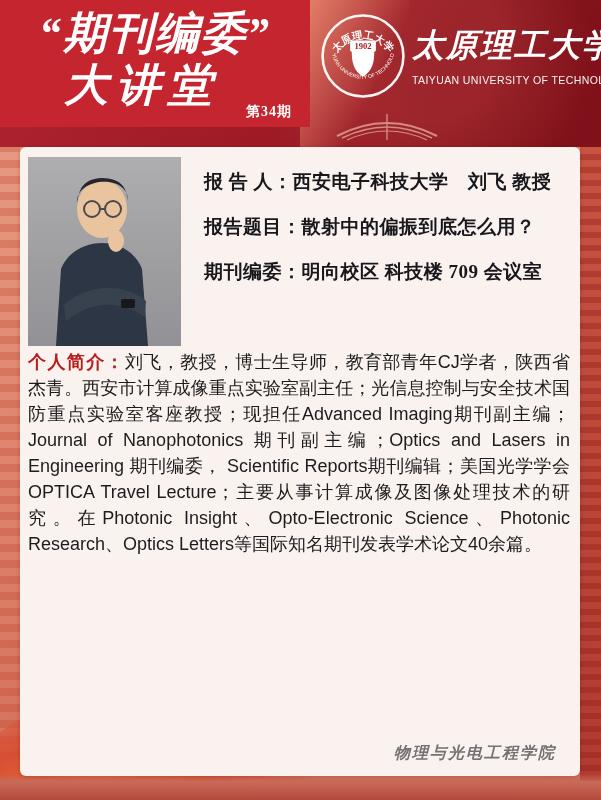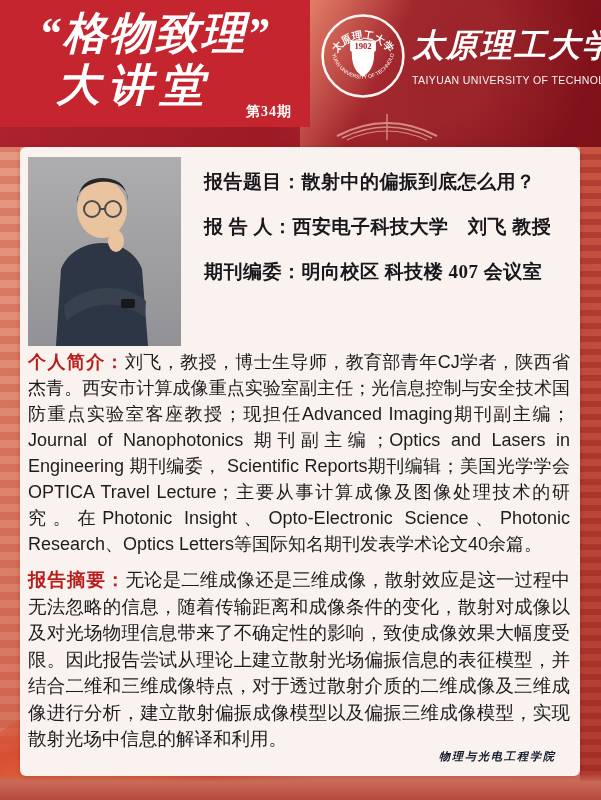--- a/index.html
+++ b/index.html
@@ -47,21 +47,21 @@
   .banner {
     position:absolute; left:0; top:0; width:310px; height:127px;
     background:#c5252e;
   }
   .banner .t1 {
     position:absolute; left:10px; top:4px; width:290px; text-align:center;
     font-family:"Liberation Serif", serif; font-weight:bold; font-style:italic;
     font-size:44px; color:#ffffff; letter-spacing:2px; white-space:nowrap;
   }
   .banner .t2 {
-    position:absolute; left:44px; top:56px; width:180px; text-align:center;
+    position:absolute; left:52px; top:56px; width:180px; text-align:center;
     font-family:"Liberation Serif", serif; font-weight:bold; font-style:italic;
     font-size:44px; color:#ffffff; letter-spacing:8px; white-space:nowrap;
   }
   .banner .issue {
     position:absolute; right:18px; bottom:6px;
     font-family:"Liberation Serif", serif; font-weight:bold;
     font-size:14px; color:#ffffff; letter-spacing:1px;
   }
   .seal { position:absolute; left:320px; top:13px; width:86px; height:86px; }
   .univ { position:absolute; left:412px; top:24px; width:180px; color:#fff; }
@@ -95,21 +95,21 @@
     position:absolute; left:8px; right:10px;
     font-size:18px; line-height:26px; color:#1c1c1e; text-align:justify;
     font-family:"Liberation Sans", sans-serif;
   }
   .para b { color:#b91c1c; letter-spacing:1px; }
   .bio { top:202px; }
   .abstract { top:420px; font-size:18.5px; line-height:26.5px; }
   .dept {
     position:absolute; right:24px; bottom:12px;
     font-family:"Liberation Serif", serif; font-weight:bold; font-style:italic;
-    font-size:11px; color:#0f172a; letter-spacing:2px;
+    font-size:16px; color:#737373; letter-spacing:2px;
   }
 </style>
 </head>
 <body>
 
 <div class="poster">
 
   <div class="side-left"></div>
   <div class="side-right"></div>
   <div class="swirl"></div>
@@ -119,21 +119,21 @@
     <div class="header-wedge"></div>
 
     <svg class="book-deco" width="110" height="40" viewBox="0 0 110 40">
       <path d="M5,32 Q55,6 105,32" fill="none" stroke="#f0c4b0" stroke-width="2"></path>
       <path d="M10,34 Q55,12 100,34" fill="none" stroke="#f0c4b0" stroke-width="1.4"></path>
       <path d="M15,36 Q55,18 95,36" fill="none" stroke="#f0c4b0" stroke-width="1.2"></path>
       <line x1="55" y1="10" x2="55" y2="36" stroke="#f0c4b0" stroke-width="1.4"></line>
     </svg>
 
     <div class="banner">
-      <div class="t1">“格物致理”</div>
+      <div class="t1">“期刊编委”</div>
       <div class="t2">大讲堂</div>
       <div class="issue">第34期</div>
     </div>
 
     <svg class="seal" viewBox="0 0 100 100">
       <defs>
         <path id="arcTop" d="M 16,54 A 36,36 0 0 1 84,54" fill="none"></path>
         <path id="arcBot" d="M 14,48 A 37,37 0 0 0 86,48" fill="none"></path>
       </defs>
       <circle cx="50" cy="50" r="47" fill="none" stroke="#ffffff" stroke-width="3" opacity="0.95"></circle>
@@ -171,25 +171,24 @@
         <path d="M49,46 C47,20 101,16 100,44 C98,28 92,22 74,21 C55,22 51,32 49,46 Z" fill="#26262a"></path>
         <circle cx="64" cy="52" r="8" fill="none" stroke="#4a4a4e" stroke-width="2"></circle>
         <circle cx="85" cy="52" r="8" fill="none" stroke="#4a4a4e" stroke-width="2"></circle>
         <line x1="72" y1="52" x2="77" y2="52" stroke="#4a4a4e" stroke-width="2"></line>
         <ellipse cx="88" cy="84" rx="8" ry="11" fill="#eac49f"></ellipse>
         <rect x="93" y="142" width="14" height="9" rx="2" fill="#17181c"></rect>
       </svg>
     </div>
 
     <div class="info">
+      <div class="row"><span>报 告 人：</span><span>西安电子科技大学　刘飞 教授</span></div>
       <div class="row"><span>报告题目：</span><span>散射中的偏振到底怎么用？</span></div>
-      <div class="row"><span>报 告 人：</span><span>西安电子科技大学　刘飞 教授</span></div>
-      <div class="row"><span>期刊编委：</span><span>明向校区 科技楼 407 会议室</span></div>
+      <div class="row"><span>期刊编委：</span><span>明向校区 科技楼 709 会议室</span></div>
     </div>
 
     <p class="para bio"><b>个人简介：</b><span>刘飞，教授，博士生导师，教育部青年CJ学者，陕西省杰青。西安市计算成像重点实验室副主任；光信息控制与安全技术国防重点实验室客座教授；现担任Advanced Imaging期刊副主编；Journal of Nanophotonics 期刊副主编；Optics and Lasers in Engineering 期刊编委， Scientific Reports期刊编辑；美国光学学会OPTICA Travel Lecture；主要从事计算成像及图像处理技术的研究。在Photonic Insight、Opto-Electronic Science、Photonic Research、Optics Letters等国际知名期刊发表学术论文40余篇。</span></p>
 
-    <p class="para abstract"><b>报告摘要：</b><span>无论是二维成像还是三维成像，散射效应是这一过程中无法忽略的信息，随着传输距离和成像条件的变化，散射对成像以及对光场物理信息带来了不确定性的影响，致使成像效果大幅度受限。因此报告尝试从理论上建立散射光场偏振信息的表征模型，并结合二维和三维成像特点，对于透过散射介质的二维成像及三维成像进行分析，建立散射偏振成像模型以及偏振三维成像模型，实现散射光场中信息的解译和利用。</span></p>
 
     <div class="dept">物理与光电工程学院</div>
   </div>
 
 </div>
 
 </body></html>

